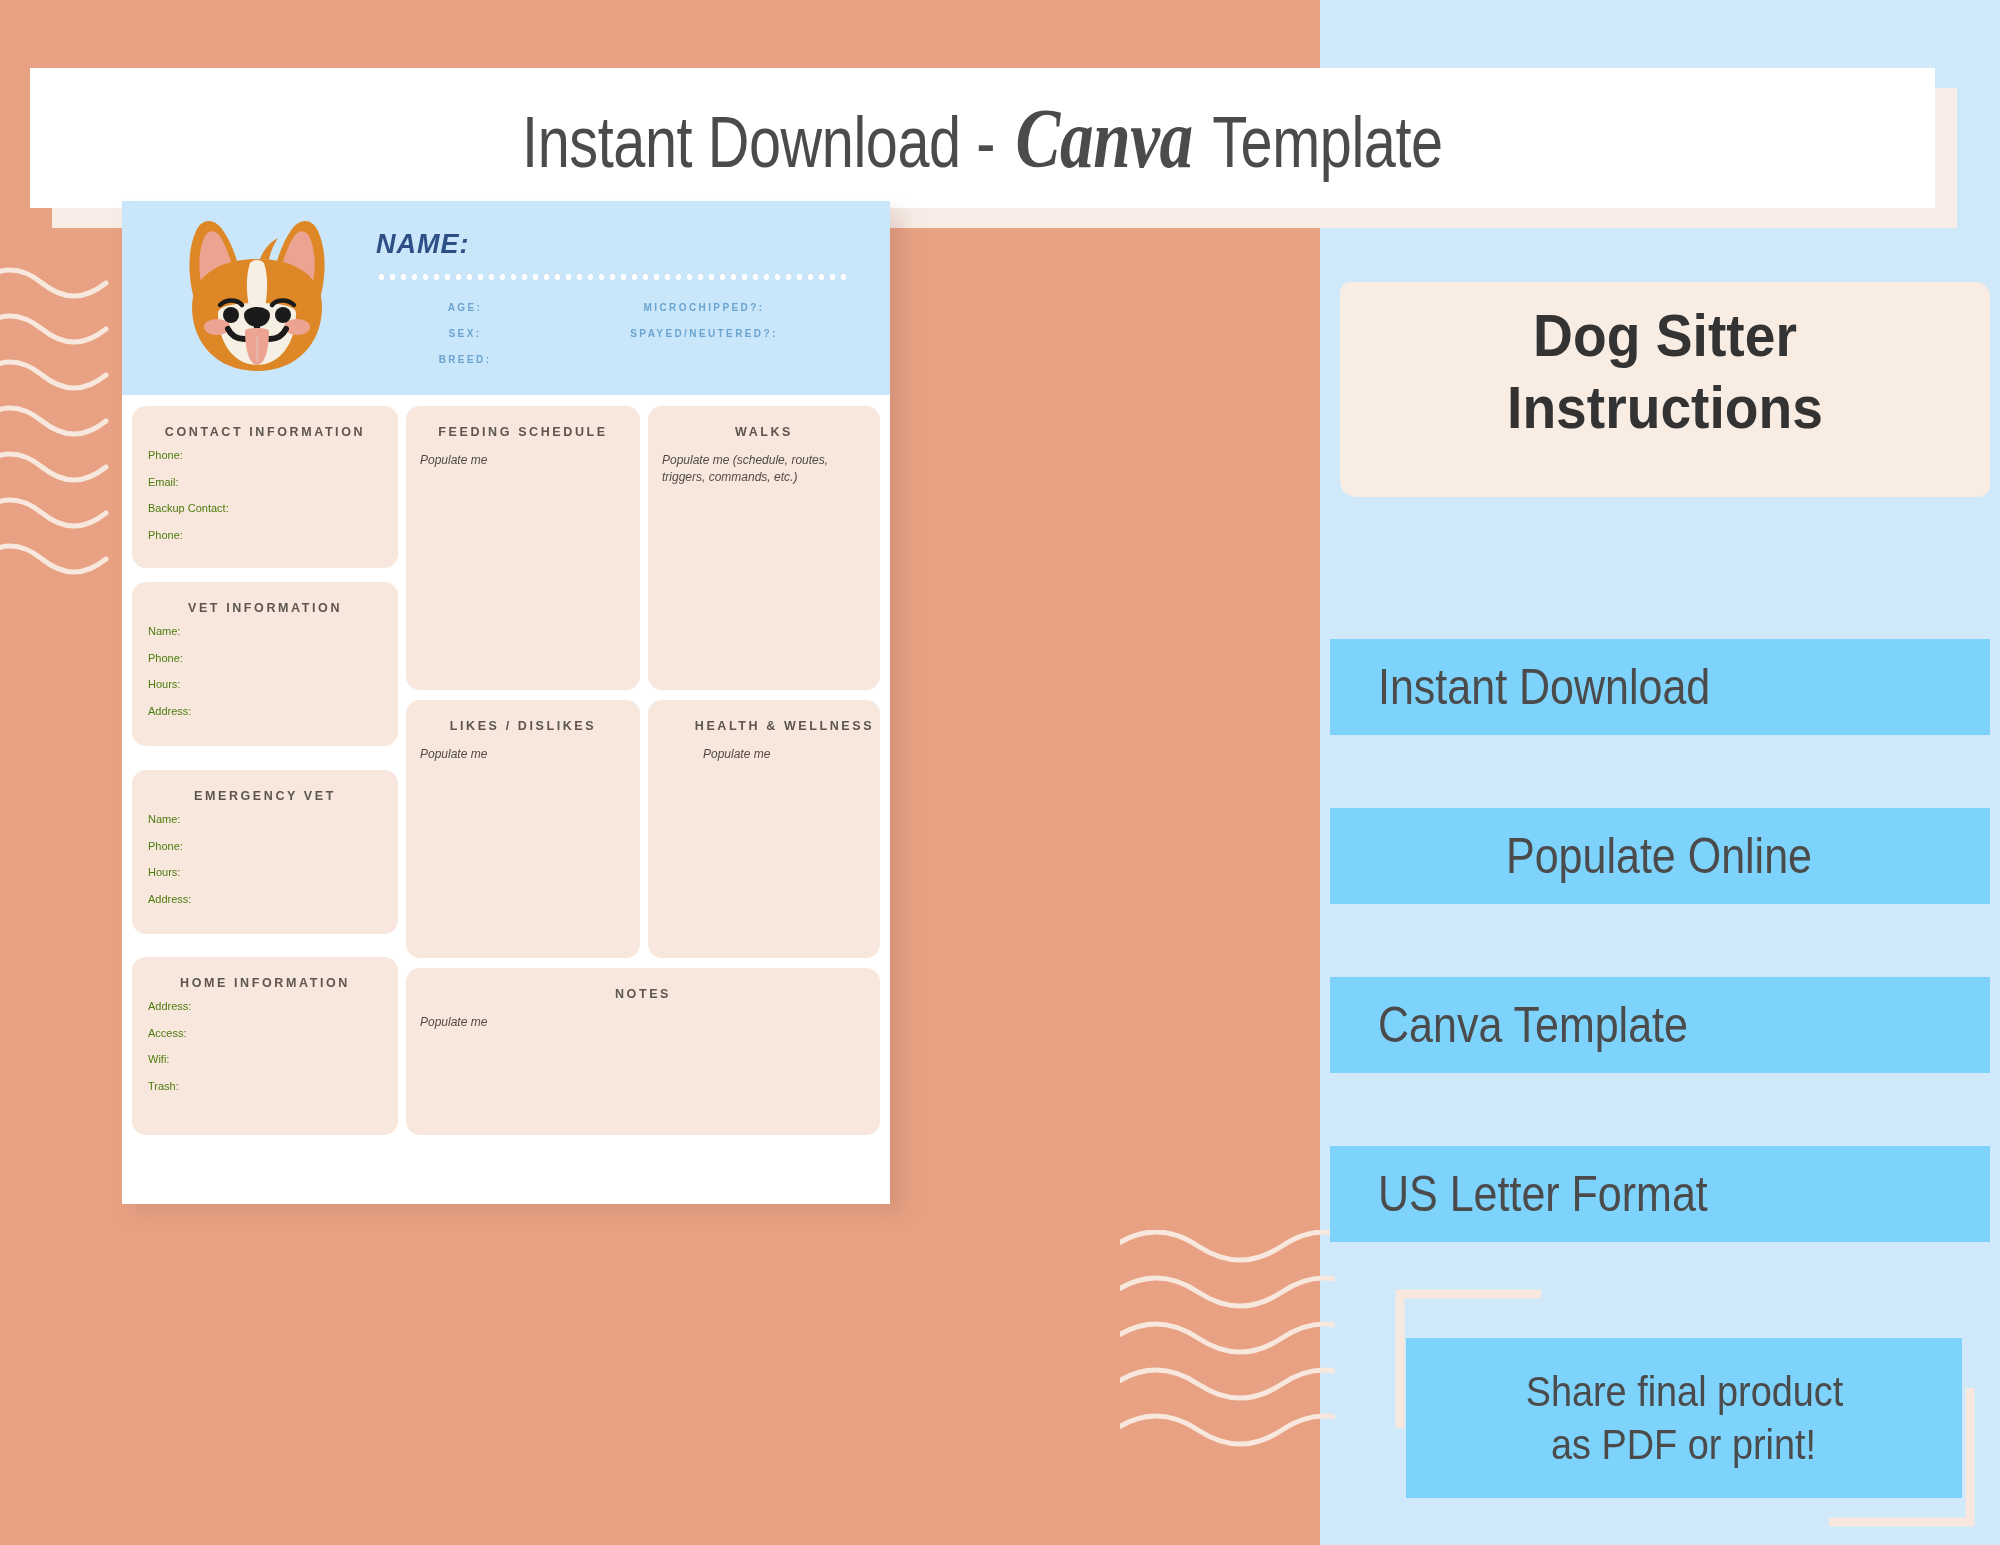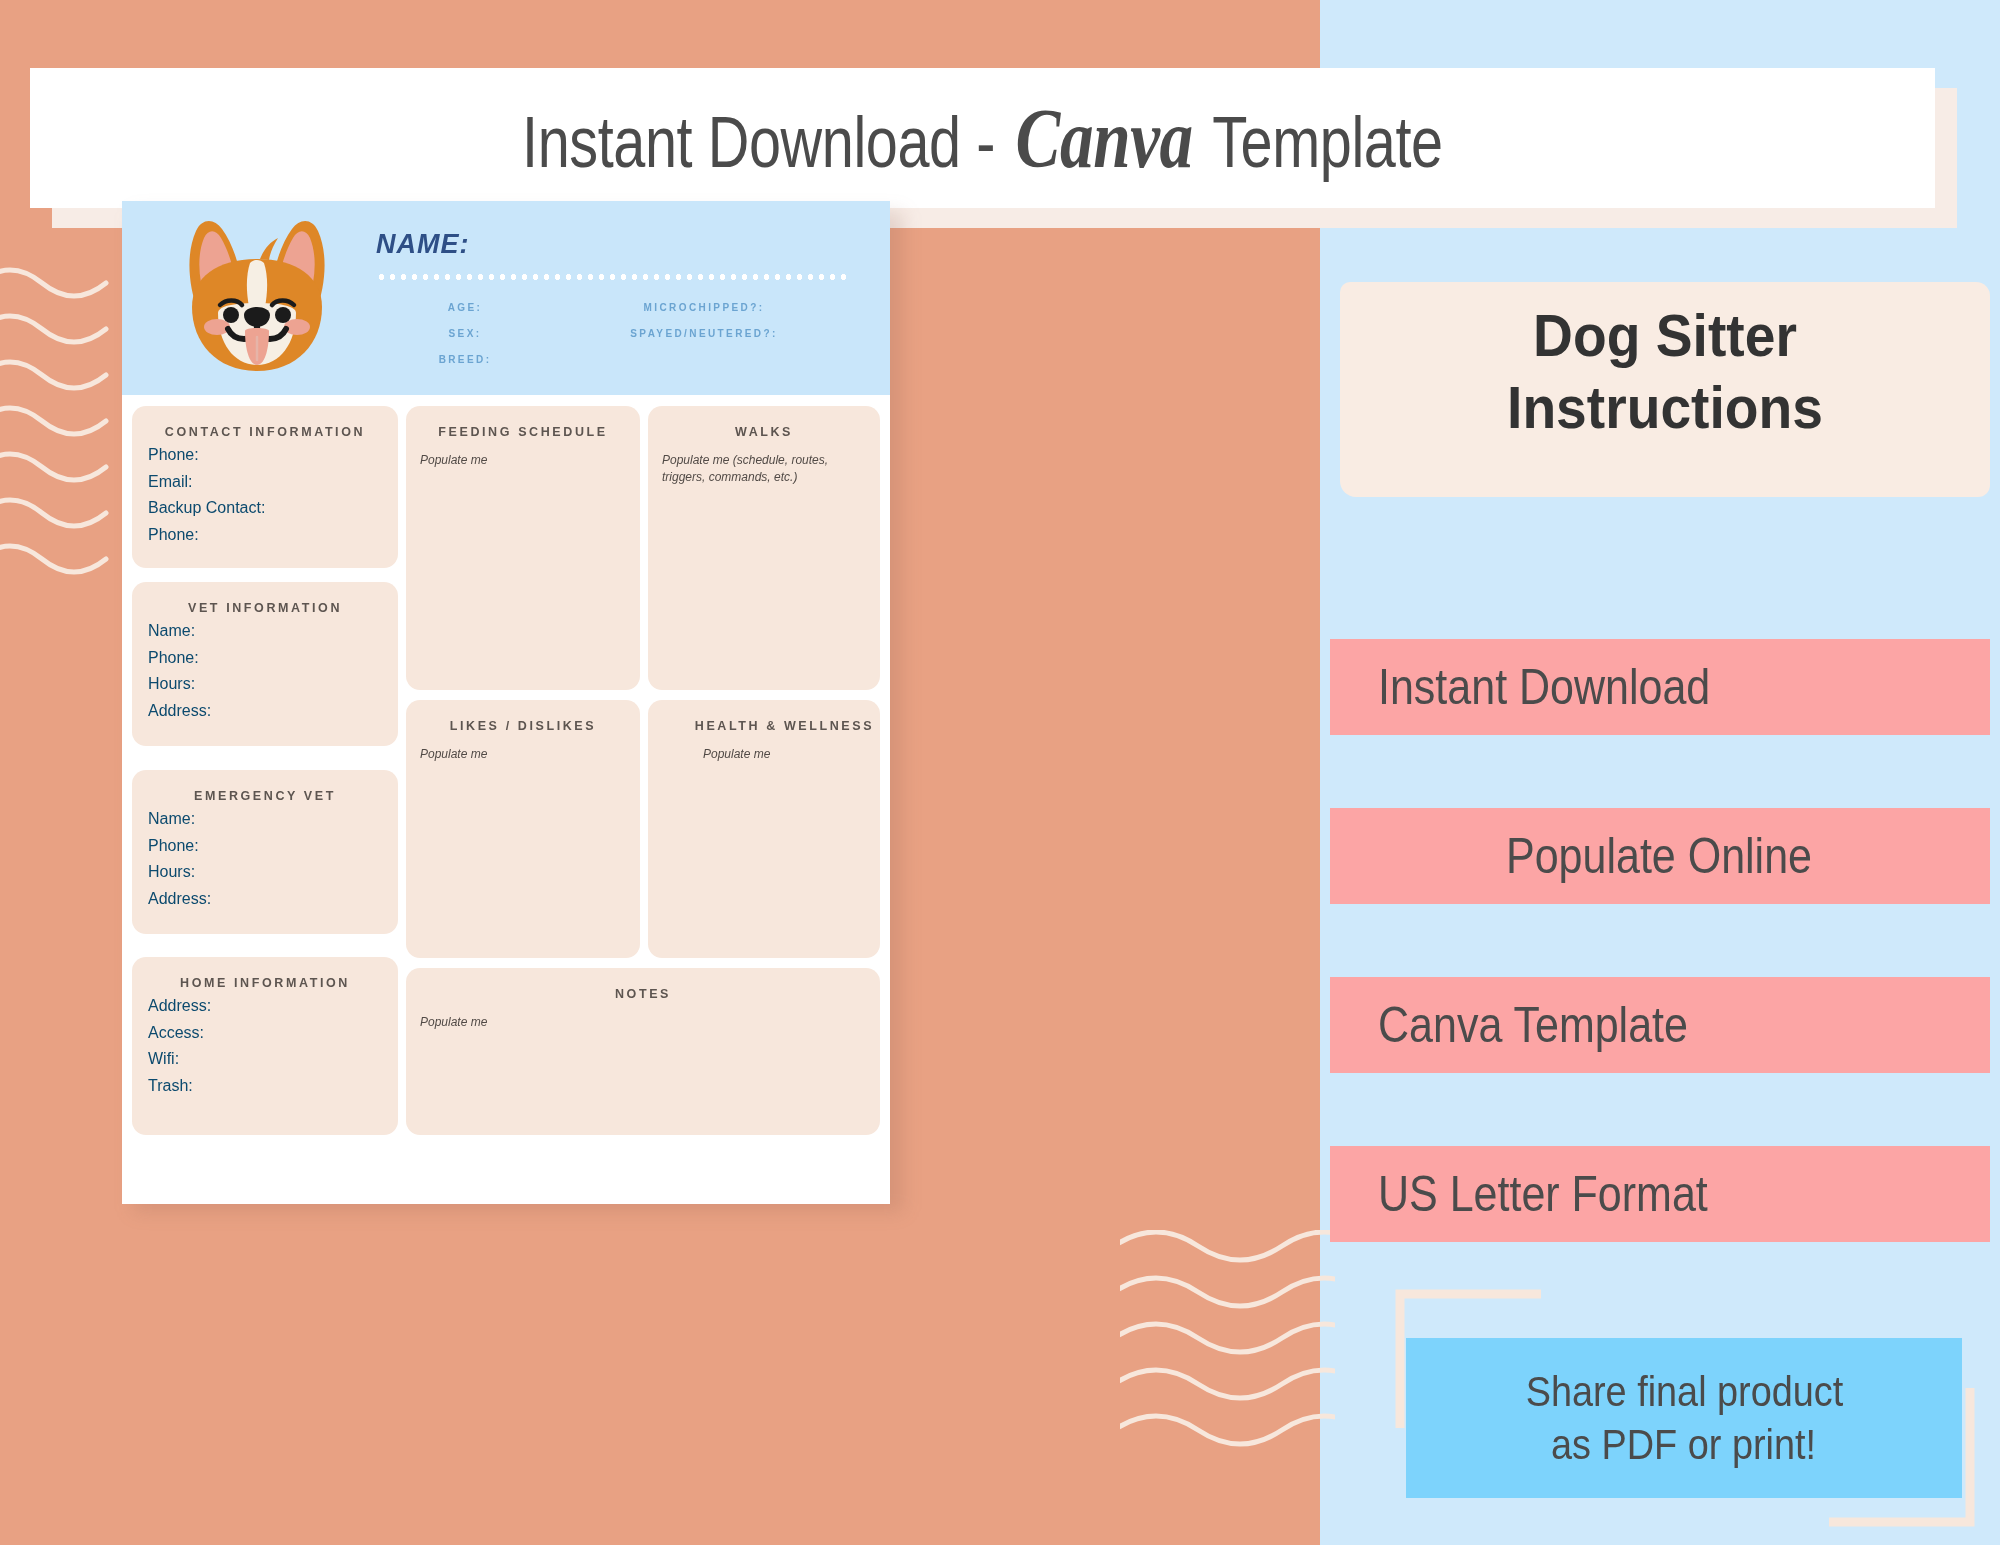--- a/index.html
+++ b/index.html
@@ -91,21 +91,21 @@
   .sheet-body{ position:absolute; left:0; top:194px; width:768px; height:809px; }
   .panel{
     position:absolute; background:#f7e7dc; border-radius:14px;
   }
   .panel-title{
     text-align:center; font-size:12.5px; font-weight:bold;
     letter-spacing:2.6px; color:#5d5550; line-height:19px;
     padding-top:17px;
   }
   .panel-field{
-    font-size:16px; color:#0c4a6e; line-height:26.5px; padding-left:16px;
+    font-size:11px; color:#4d7c0f; line-height:26.5px; padding-left:16px;
   }
   .panel-note{
     font-size:12px; font-style:italic; color:#514a46; line-height:17px;
     padding:10px 16px 0 14px;
   }
 
   .p-contact  { left:10px;  top:11px;  width:266px; height:162px; }
   .p-vet      { left:10px;  top:187px; width:266px; height:164px; }
   .p-evet     { left:10px;  top:375px; width:266px; height:164px; }
   .p-home     { left:10px;  top:562px; width:266px; height:178px; }
@@ -123,21 +123,21 @@
   }
   .torn-title{
     position:absolute; left:1340px; top:300px; width:650px;
     text-align:center;
     font-size:60px; font-weight:bold; color:#333333; line-height:72px;
     transform:scaleX(0.92); transform-origin:center;
   }
 
   .feature{
     position:absolute; left:1330px; width:660px; height:96px;
-    background:#fca5a5; display:flex; align-items:center; padding-left:48px;
+    background:#7dd3fc; display:flex; align-items:center; padding-left:48px;
   }
   .feature span{
     font-size:50px; color:#4b4b4b;
     transform:scaleX(0.86); transform-origin:left center;
     white-space:nowrap;
   }
   .f1{ top:639px; }
   .f2{ top:808px;justify-content:center; }
   .f3{ top:977px; }
   .f4{ top:1146px; }

